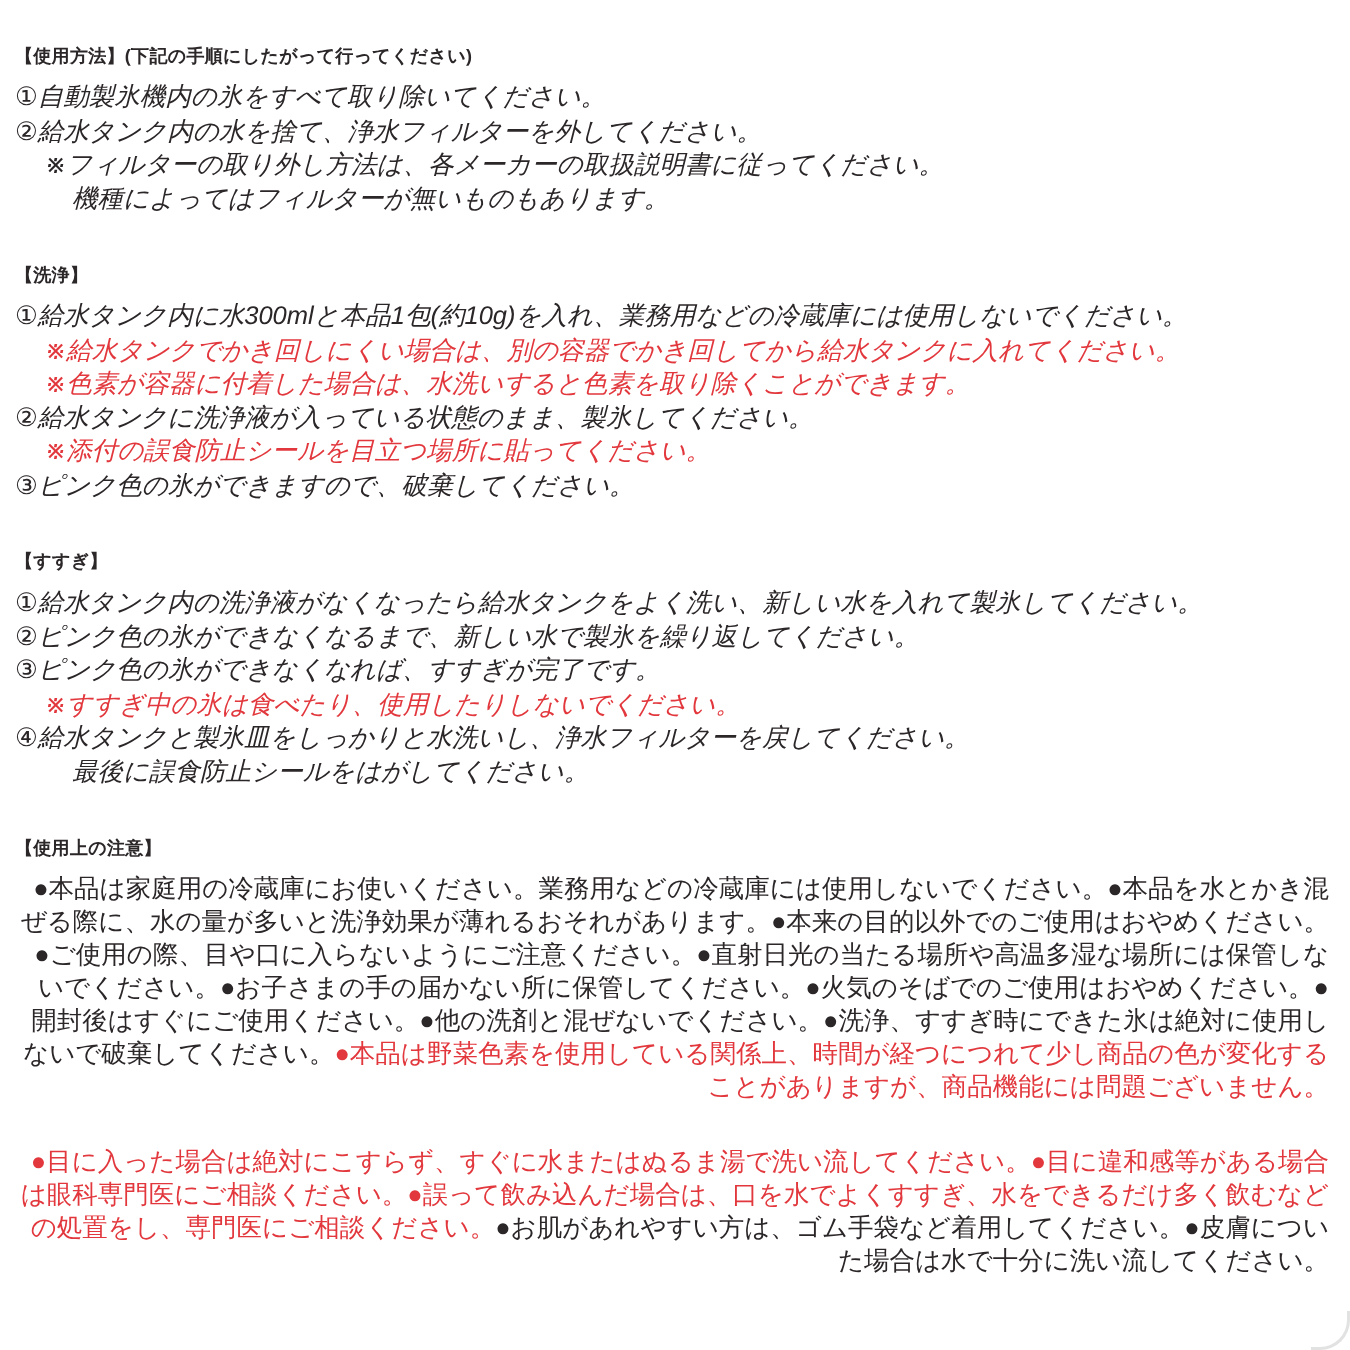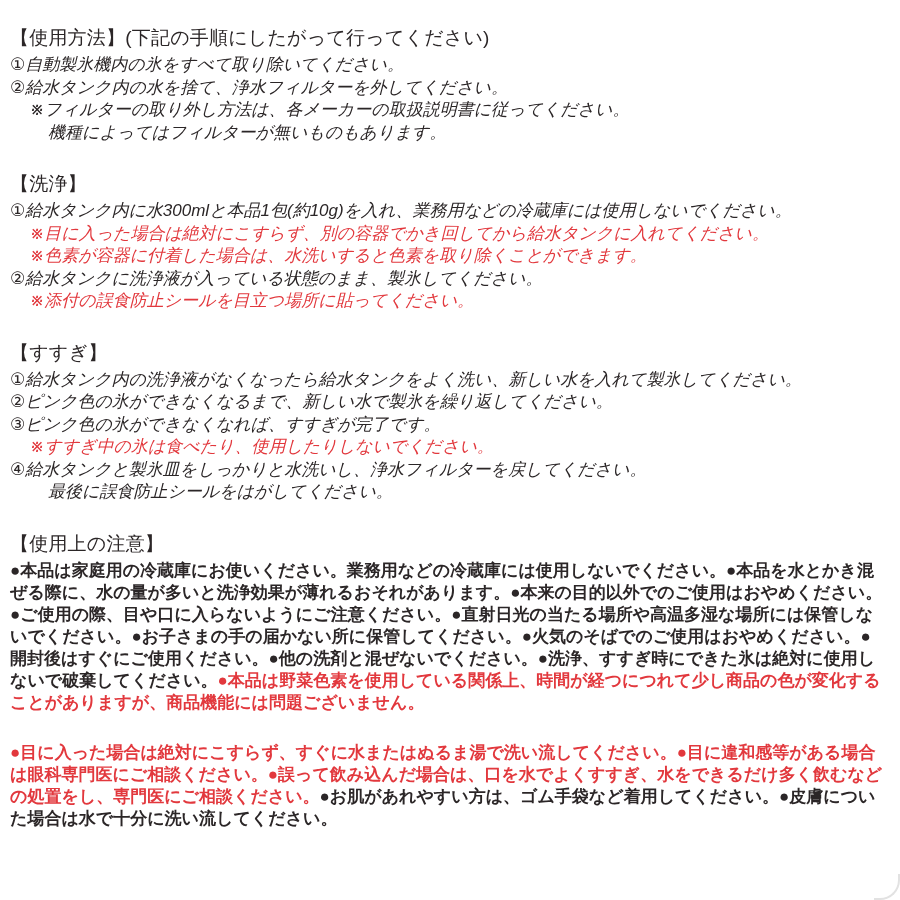--- a/index.html
+++ b/index.html
@@ -14,42 +14,41 @@
     background:var(--bg);
     color:var(--text);
     font-family:"Liberation Sans","DejaVu Sans",sans-serif;
     padding:26px 14px 0 10px;
     overflow:hidden;
     position:relative;
   }
   section{margin:0;padding:0;}
   section + section{margin-top:28px;}
   .heading{
-    font-size:19px;
-    font-weight:normal;
+    font-size:12px;
+    font-weight:bold;
     line-height:23px;
     margin:0 0 5px 0;
     letter-spacing:0.2px;
   }
   .line{
     font-size:17px;
     line-height:22.5px;
     white-space:nowrap;
     font-style:italic;
   }
   .indent-1{padding-left:20px;}
   .indent-2{padding-left:38px;}
   .red{color:var(--red);}
   .para{
     margin:4px 0 0 0;
     font-size:17px;
     line-height:22px;
-    text-align:left;
+    text-align:right;
     word-break:break-all;
-    font-weight:bold;
   }
   .corner-artifact{
     position:absolute;
     right:0;bottom:0;
     width:24px;height:24px;
     border-right:2px solid #e2e2e2;
     border-bottom:2px solid #e2e2e2;
     border-bottom-right-radius:20px;
     pointer-events:none;
   }
@@ -61,24 +60,25 @@
   <h2 class="heading">【使用方法】(下記の手順にしたがって行ってください)</h2>
   <div class="line">①自動製氷機内の氷をすべて取り除いてください。</div>
   <div class="line">②給水タンク内の水を捨て、浄水フィルターを外してください。</div>
   <div class="line indent-1">※フィルターの取り外し方法は、各メーカーの取扱説明書に従ってください。</div>
   <div class="line indent-2">機種によってはフィルターが無いものもあります。</div>
 </section>
 
 <section>
   <h2 class="heading">【洗浄】</h2>
   <div class="line">①給水タンク内に水300mlと本品1包(約10g)を入れ、業務用などの冷蔵庫には使用しないでください。</div>
-  <div class="line indent-1 red">※目に入った場合は絶対にこすらず、別の容器でかき回してから給水タンクに入れてください。</div>
+  <div class="line indent-1 red">※給水タンクでかき回しにくい場合は、別の容器でかき回してから給水タンクに入れてください。</div>
   <div class="line indent-1 red">※色素が容器に付着した場合は、水洗いすると色素を取り除くことができます。</div>
   <div class="line">②給水タンクに洗浄液が入っている状態のまま、製氷してください。</div>
   <div class="line indent-1 red">※添付の誤食防止シールを目立つ場所に貼ってください。</div>
+  <div class="line">③ピンク色の氷ができますので、破棄してください。</div>
 </section>
 
 <section>
   <h2 class="heading">【すすぎ】</h2>
   <div class="line">①給水タンク内の洗浄液がなくなったら給水タンクをよく洗い、新しい水を入れて製氷してください。</div>
   <div class="line">②ピンク色の氷ができなくなるまで、新しい水で製氷を繰り返してください。</div>
   <div class="line">③ピンク色の氷ができなくなれば、すすぎが完了です。</div>
   <div class="line indent-1 red">※すすぎ中の氷は食べたり、使用したりしないでください。</div>
   <div class="line">④給水タンクと製氷皿をしっかりと水洗いし、浄水フィルターを戻してください。</div>
   <div class="line indent-2">最後に誤食防止シールをはがしてください。</div>

